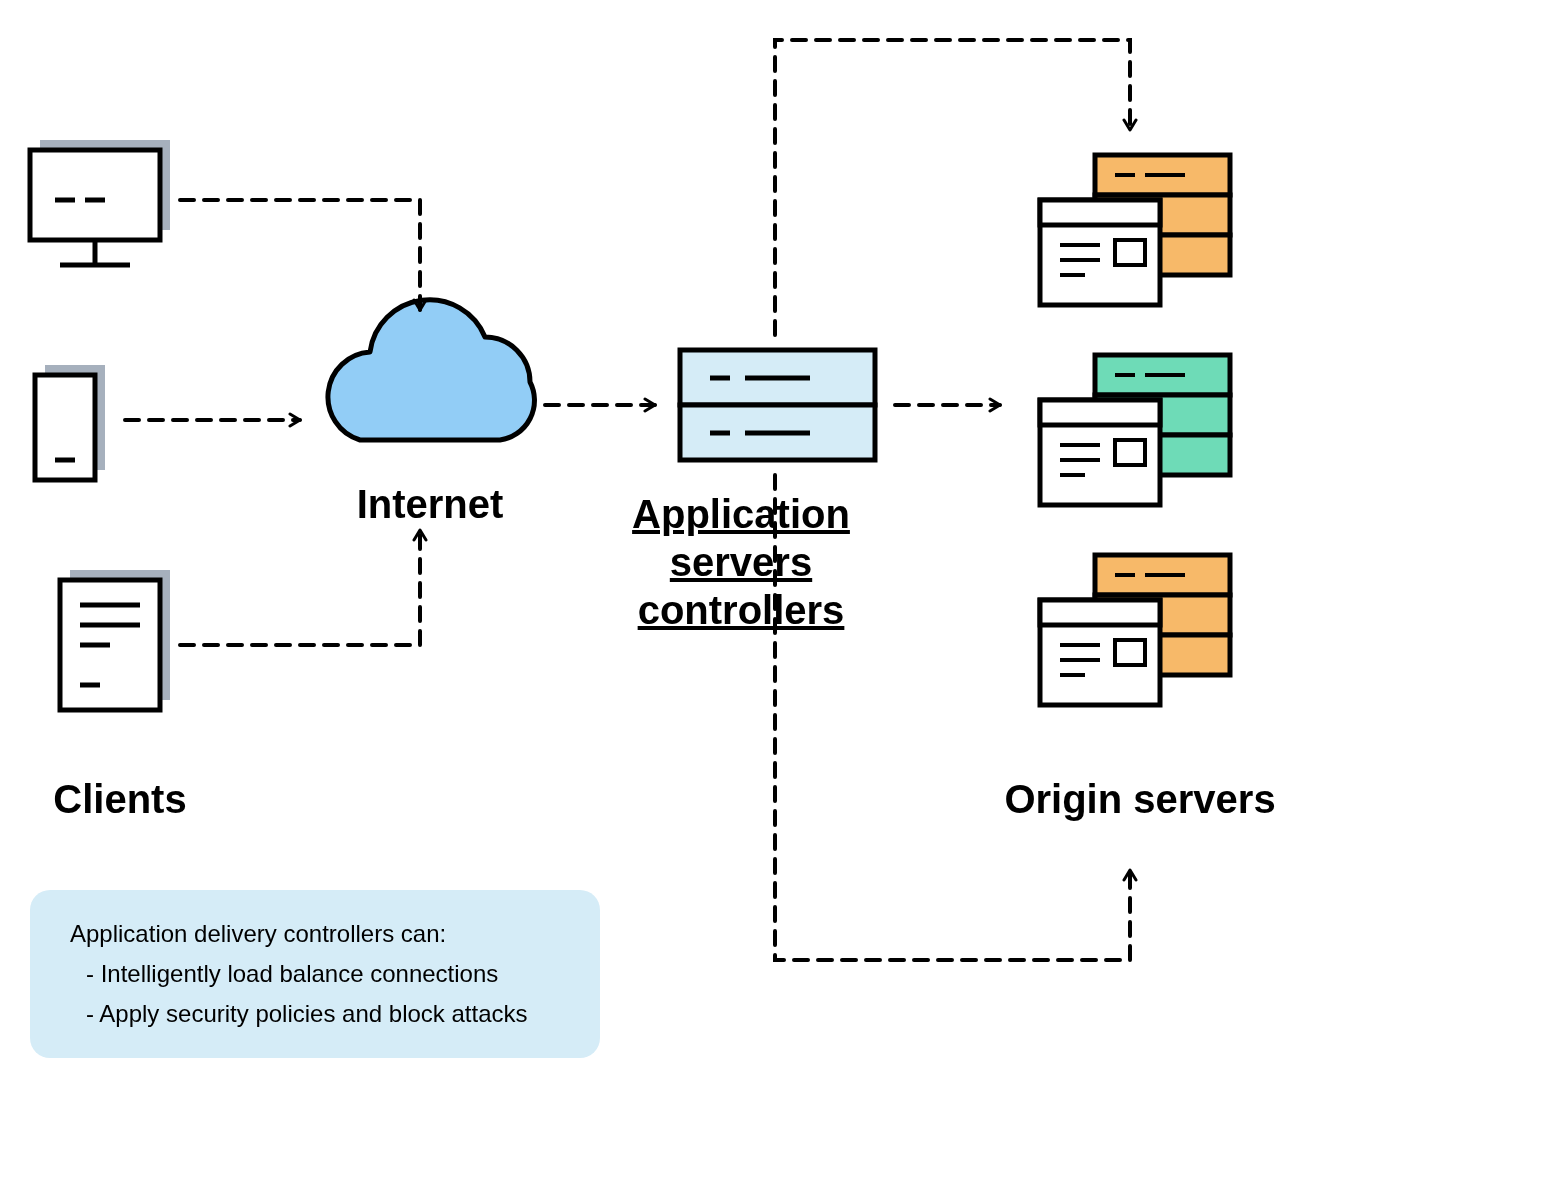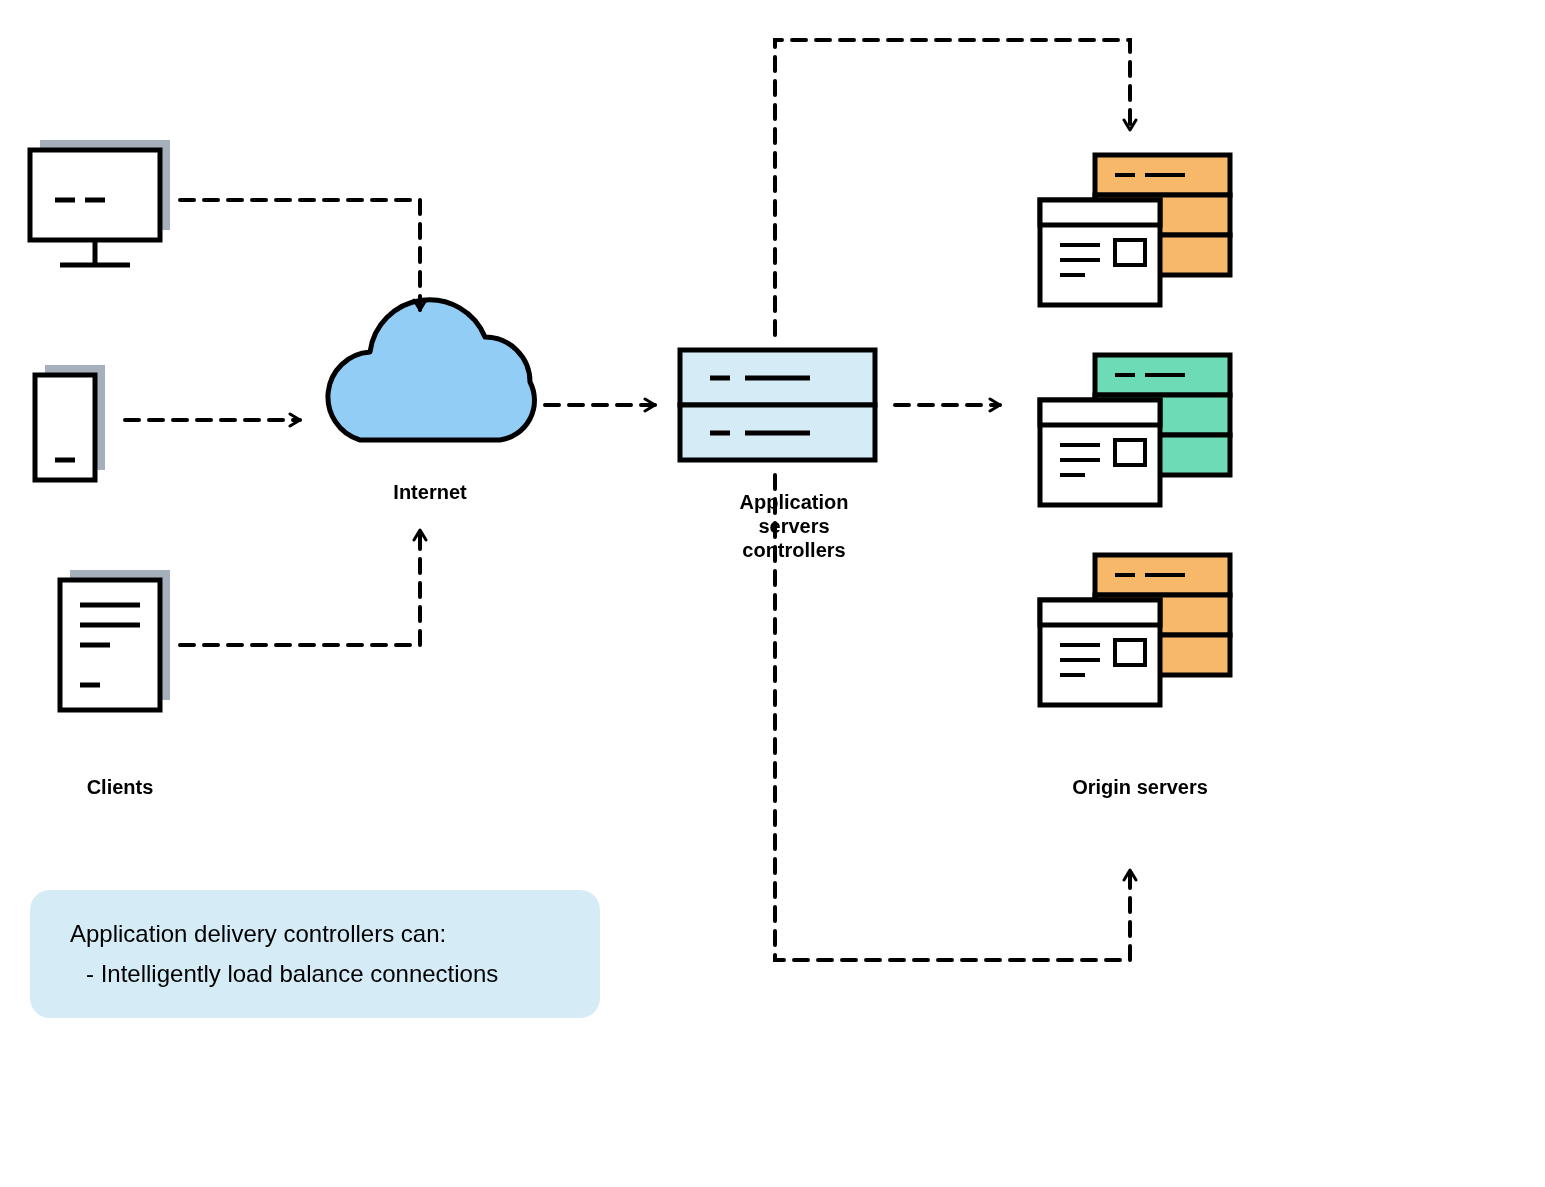--- a/index.html
+++ b/index.html
@@ -12,21 +12,21 @@
     background: #fff;
     position: relative;
   }
   .label {
     position: absolute;
     font-weight: 700;
     color: #000;
     text-align: center;
     line-height: 1.2;
   }
-  .label-lg { font-size: 20px; }
+  .label-lg { font-size: 40px; }
   .callout {
     position: absolute;
     background: #d5ecf7;
     border-radius: 20px;
     padding: 30px 40px;
     font-size: 24px;
     color: #000;
   }
   .callout .heading { font-weight: 400; margin-bottom: 10px; }
   .callout .item { font-weight: 400; padding-left: 16px; margin-top: 12px; }
@@ -144,26 +144,27 @@
     <path d="M 895 405 L 1000 405" marker-end="url(#arrowhead)"></path>
 
     <path d="M 775 335 L 775 40 L 1130 40 L 1130 130" marker-end="url(#arrowhead)"></path>
 
     <path d="M 775 475 L 775 960 L 1130 960 L 1130 870" marker-end="url(#arrowhead)"></path>
   </g>
 </svg>
 
 <div class="label label-lg" style="left:330px; top:480px; width:200px;">Internet</div>
 
-<div class="label label-lg" style="left:664px; top:490px; width:260px;">
+<div class="label label-lg" style="left:611px; top:490px; width:260px;text-decoration:underline;">
   <span>Application</span><br>
   <span>servers</span><br>
   <span>controllers</span>
 </div>
 
 <div class="label label-lg" style="left:20px; top:775px; width:200px; text-align:center;">Clients</div>
 
 <div class="label label-lg" style="left:990px; top:775px; width:300px;">Origin servers</div>
 
 <div class="callout" style="left:30px; top:890px; width:570px;">
   <div class="heading">Application delivery controllers can:</div>
   <div class="item">- Intelligently load balance connections</div>
+  <div class="item">- Apply security policies and block attacks</div>
 </div>
 
 </body></html>

